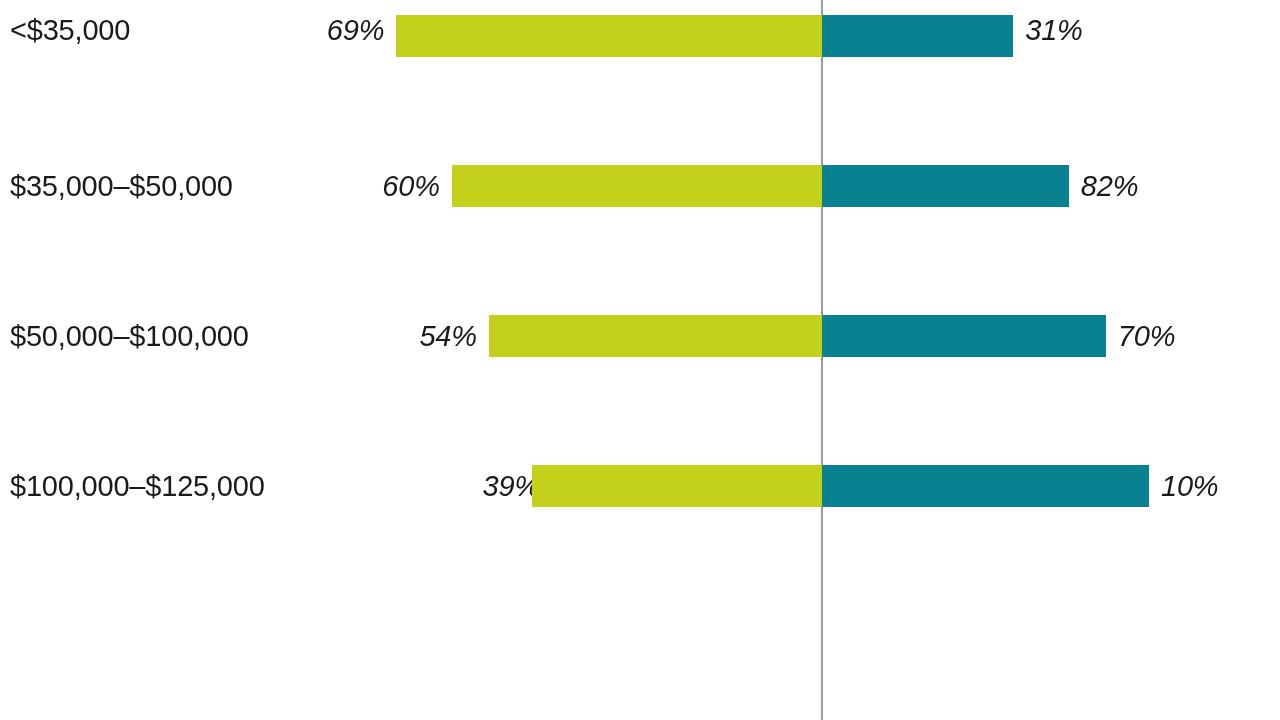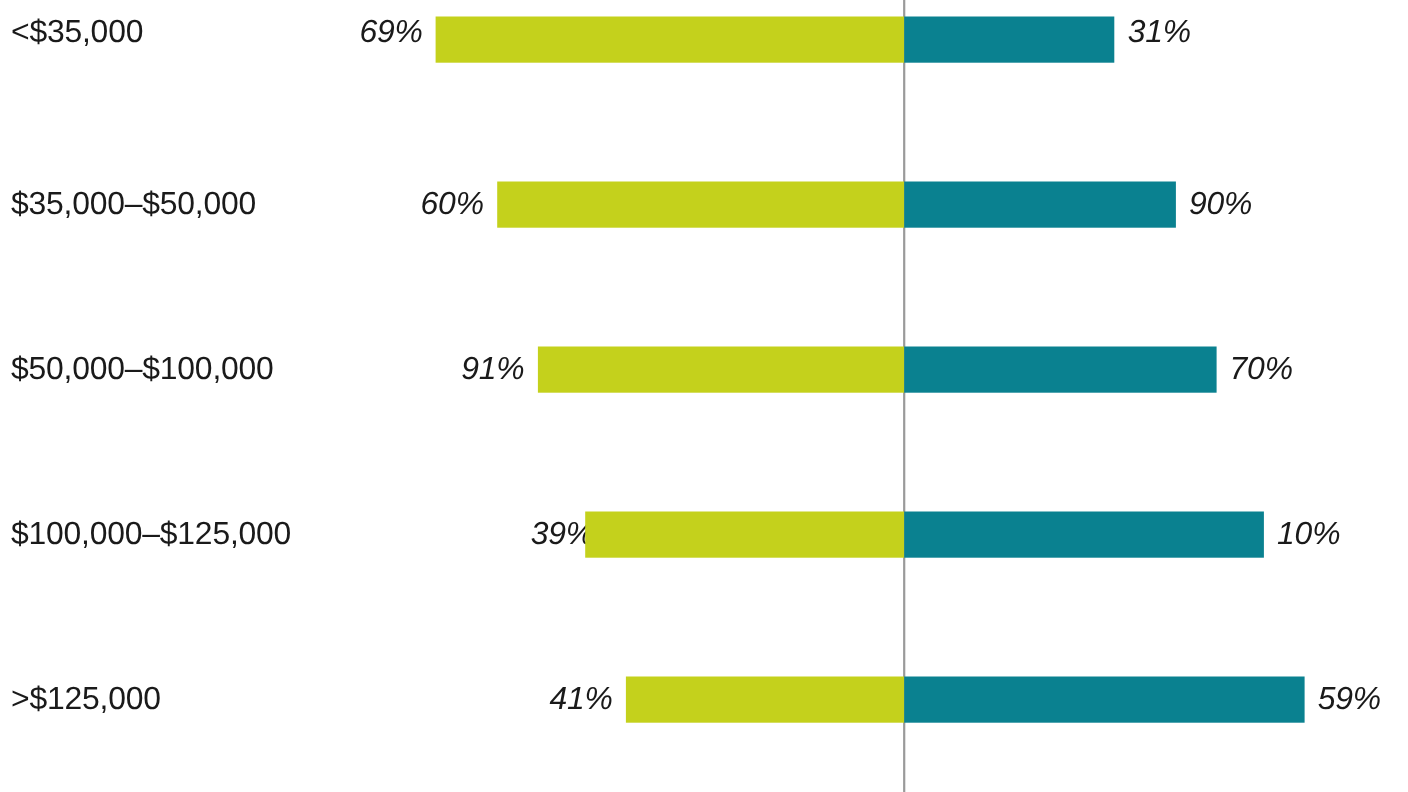--- a/index.html
+++ b/index.html
@@ -93,40 +93,33 @@
     <div class="bar bar-left" style="left: 396.27px; width: 425.73px; height: 42px; background: rgb(196, 209, 28);"></div>
     <div class="bar bar-right" style="left: 822px; width: 191.27px; height: 42px; background: rgb(10, 129, 144);"></div>
     <span class="val-label val-right" style="left: 1025.27px; color: rgb(26, 26, 26);">31%</span>
   </div>
 
   <div class="chart-row" style="top: 165px; height: 42px;">
     <span class="cat-label" style="left: 10px; color: rgb(26, 26, 26);">$35,000–$50,000</span>
     <span class="val-label val-left" style="right: 840.2px; color: rgb(26, 26, 26);">60%</span>
     <div class="bar bar-left" style="left: 451.8px; width: 370.2px; height: 42px; background: rgb(196, 209, 28);"></div>
     <div class="bar bar-right" style="left: 822px; width: 246.8px; height: 42px; background: rgb(10, 129, 144);"></div>
-    <span class="val-label val-right" style="left: 1080.8px; color: rgb(26, 26, 26);">90%</span>
+    <span class="val-label val-right" style="left: 1080.8px; color: rgb(26, 26, 26);">82%</span>
   </div>
 
   <div class="chart-row" style="top: 315px; height: 42px;">
     <span class="cat-label" style="left: 10px; color: rgb(26, 26, 26);">$50,000–$100,000</span>
-    <span class="val-label val-left" style="right: 803.18px; color: rgb(26, 26, 26);">91%</span>
+    <span class="val-label val-left" style="right: 803.18px; color: rgb(26, 26, 26);">54%</span>
     <div class="bar bar-left" style="left: 488.82px; width: 333.18px; height: 42px; background: rgb(196, 209, 28);"></div>
     <div class="bar bar-right" style="left: 822px; width: 283.82px; height: 42px; background: rgb(10, 129, 144);"></div>
     <span class="val-label val-right" style="left: 1117.82px; color: rgb(26, 26, 26);">70%</span>
   </div>
 
   <div class="chart-row" style="top: 465px; height: 42px; padding-left: 20px;">
     <span class="cat-label" style="left: 10px; color: rgb(26, 26, 26);">$100,000–$125,000</span>
     <span class="val-label val-left" style="right: 759.99px; color: rgb(26, 26, 26);">39%</span>
     <div class="bar bar-left" style="left: 532.01px; width: 289.99px; height: 42px; background: rgb(196, 209, 28);"></div>
     <div class="bar bar-right" style="left: 822px; width: 327.01px; height: 42px; background: rgb(10, 129, 144);"></div>
     <span class="val-label val-right" style="left: 1161.01px; color: rgb(26, 26, 26);">10%</span>
   </div>
 
-  <div class="chart-row" style="top: 615px; height: 42px;">
-    <span class="cat-label" style="left: 10px; color: rgb(26, 26, 26);">&gt;$125,000</span>
-    <span class="val-label val-left" style="right: 722.97px; color: rgb(26, 26, 26);">41%</span>
-    <div class="bar bar-left" style="left: 569.03px; width: 252.97px; height: 42px; background: rgb(196, 209, 28);"></div>
-    <div class="bar bar-right" style="left: 822px; width: 364.03px; height: 42px; background: rgb(10, 129, 144);"></div>
-    <span class="val-label val-right" style="left: 1198.03px; color: rgb(26, 26, 26);">59%</span>
-  </div>
 
 </div>
 
 </body></html>

